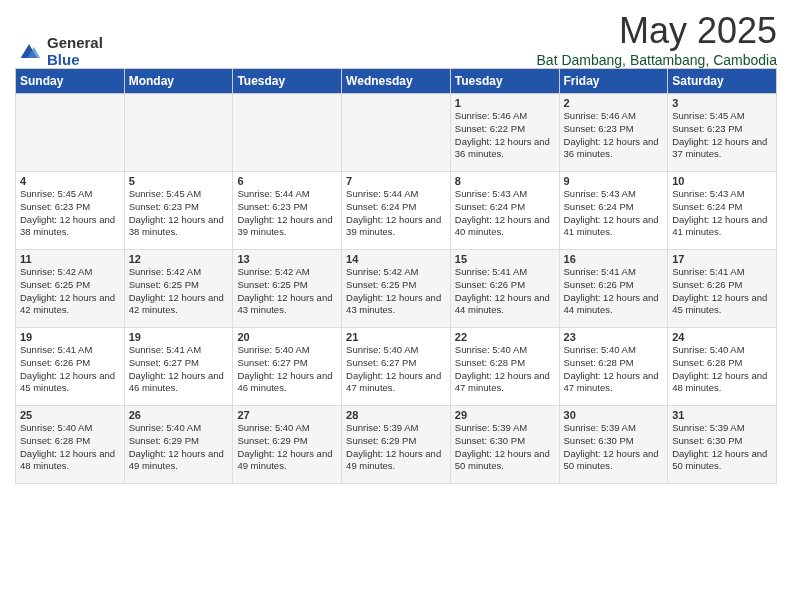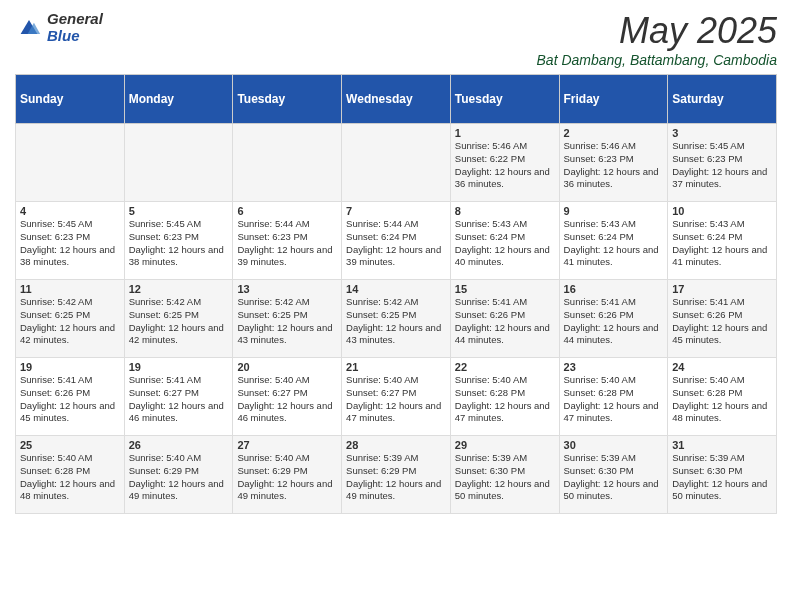--- a/index.html
+++ b/index.html
@@ -10,23 +10,21 @@
       height: 612px;
       overflow: hidden;
     }
     .container {
       width: 792px;
       padding: 10px 15px 10px 15px;
     }
     .header-row {
       display: flex;
       justify-content: space-between;
-      align-items: flex-start;
-      margin-bottom: 6px;
-      font-style: italic;
+      align-items: flex-end;
     }
     .logo {
       display: flex;
       align-items: center;
       gap: 4px;
     }
     .logo-icon {
       width: 28px;
       height: 28px;
     }
@@ -45,21 +43,21 @@
     table {
       width: 100%;
       border-collapse: collapse;
       table-layout: fixed;
     }
     thead tr th {
       background-color: #2255aa;
       color: #fff;
       font-size: 12px;
       font-weight: bold;
-      padding: 17px 4px;
+      padding: 5px 4px;
       text-align: left;
       border: 1px solid #ccc;
     }
     tbody tr td {
       vertical-align: top;
       font-size: 9.5px;
       color: #333;
       padding: 3px 4px;
       border: 1px solid #ddd;
       height: 78px;

